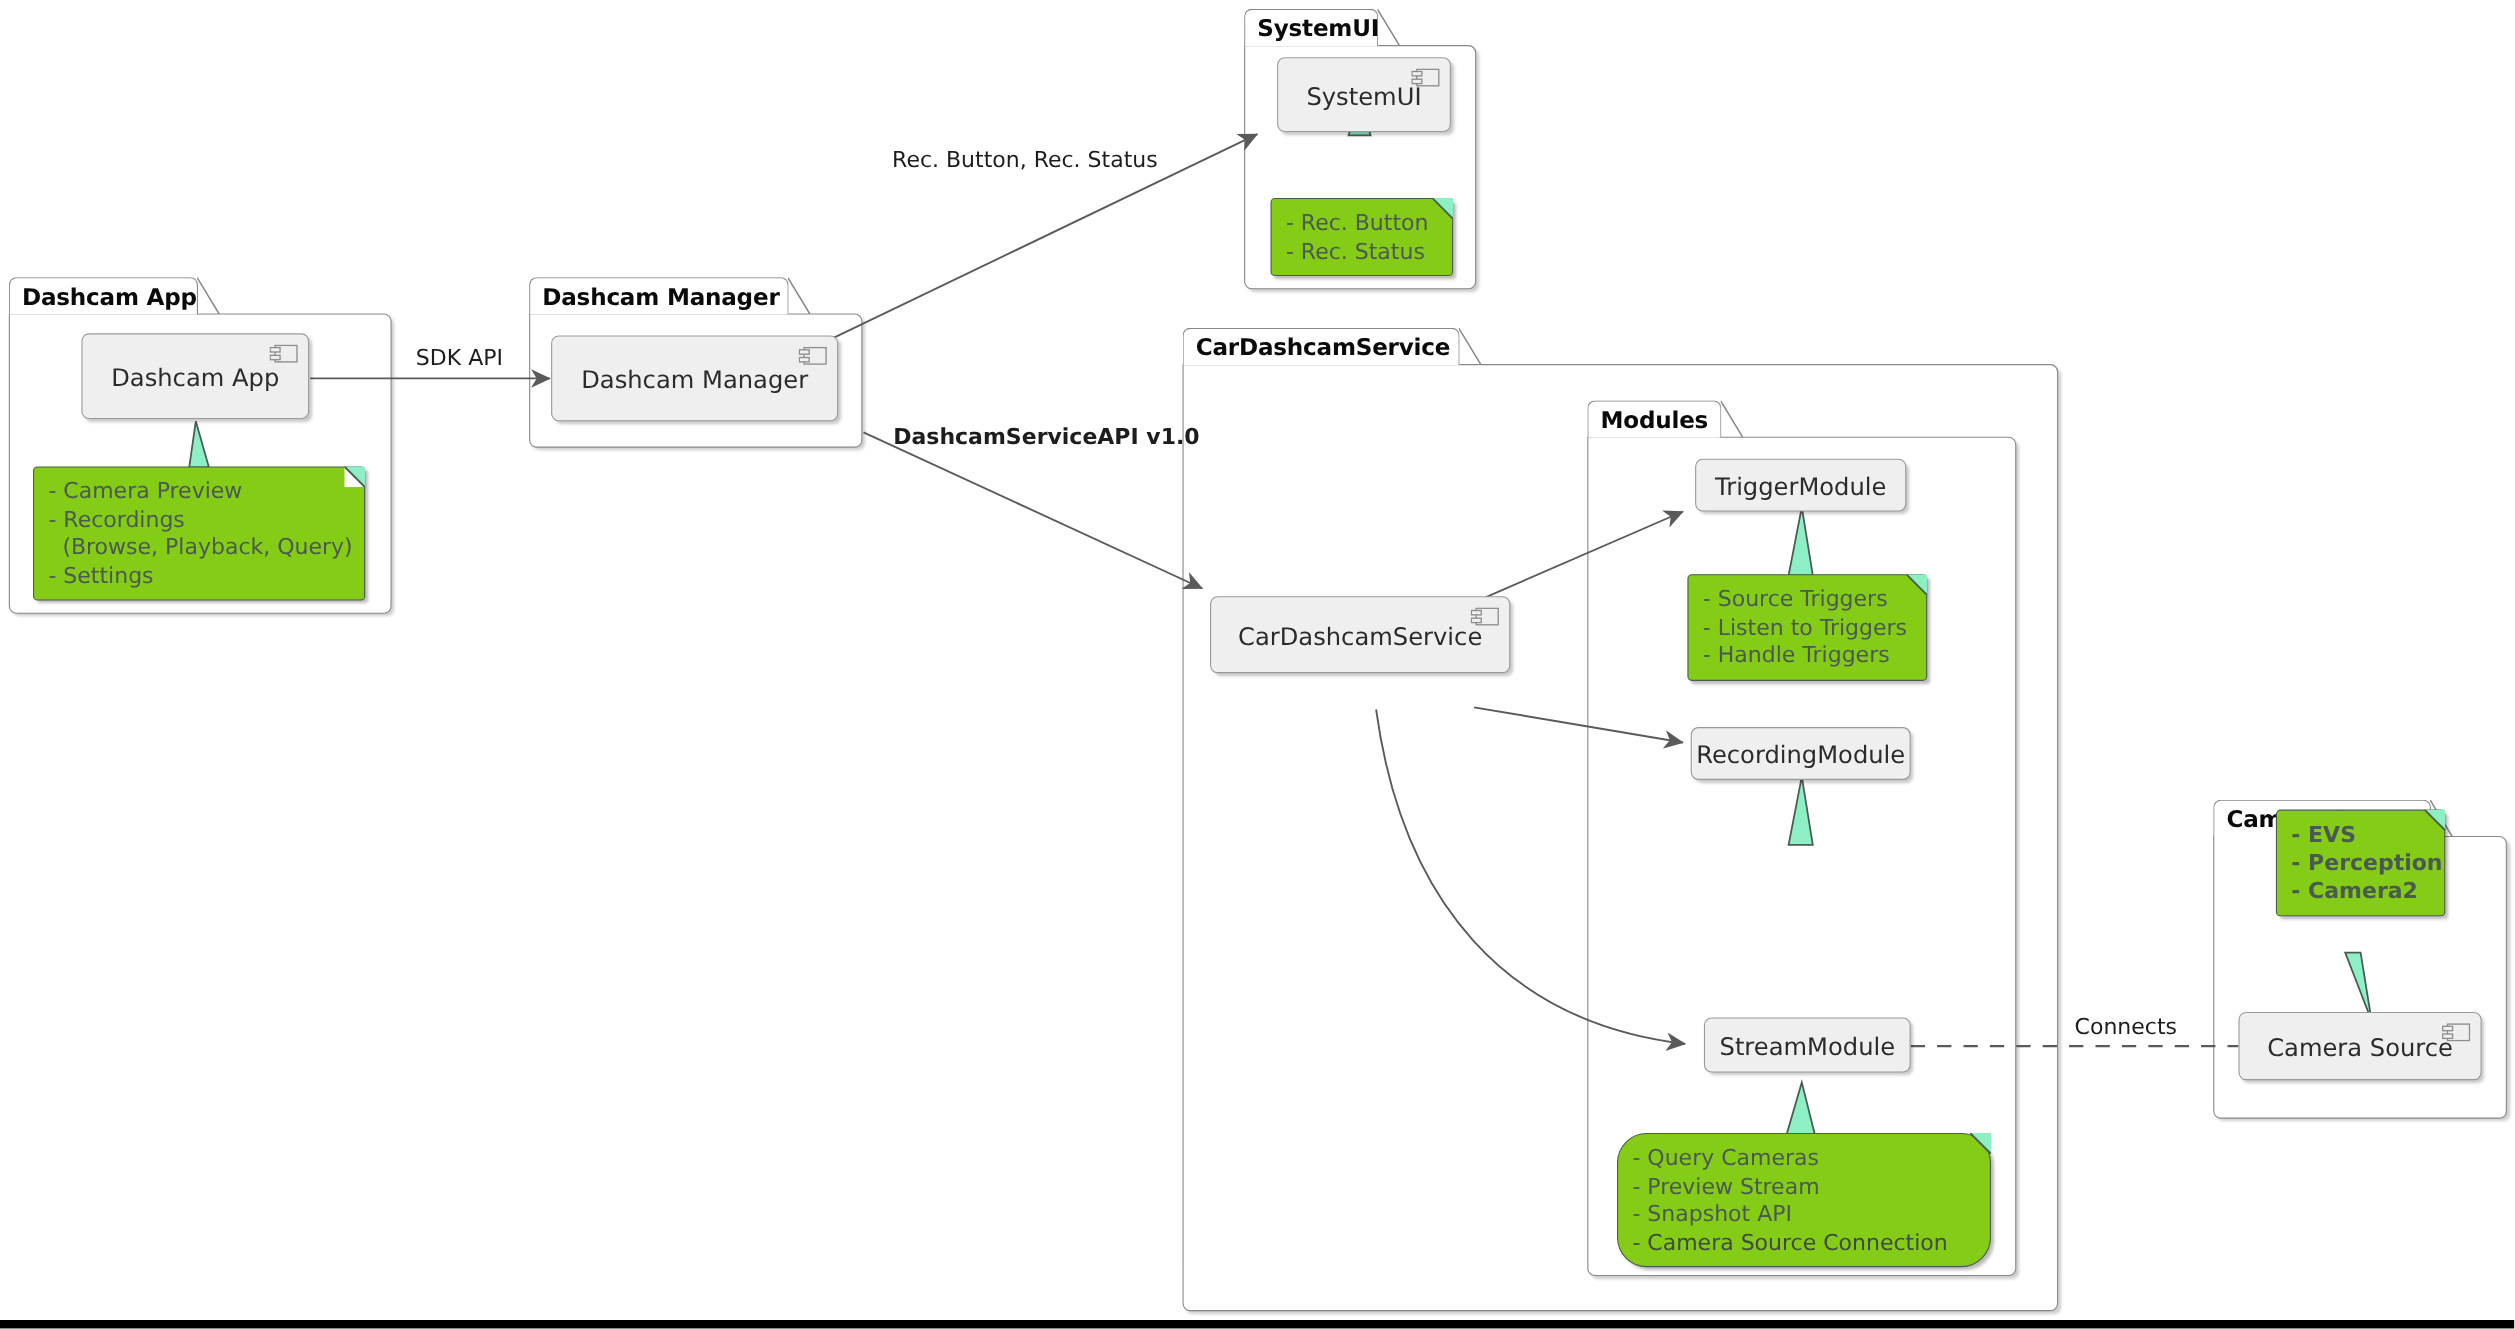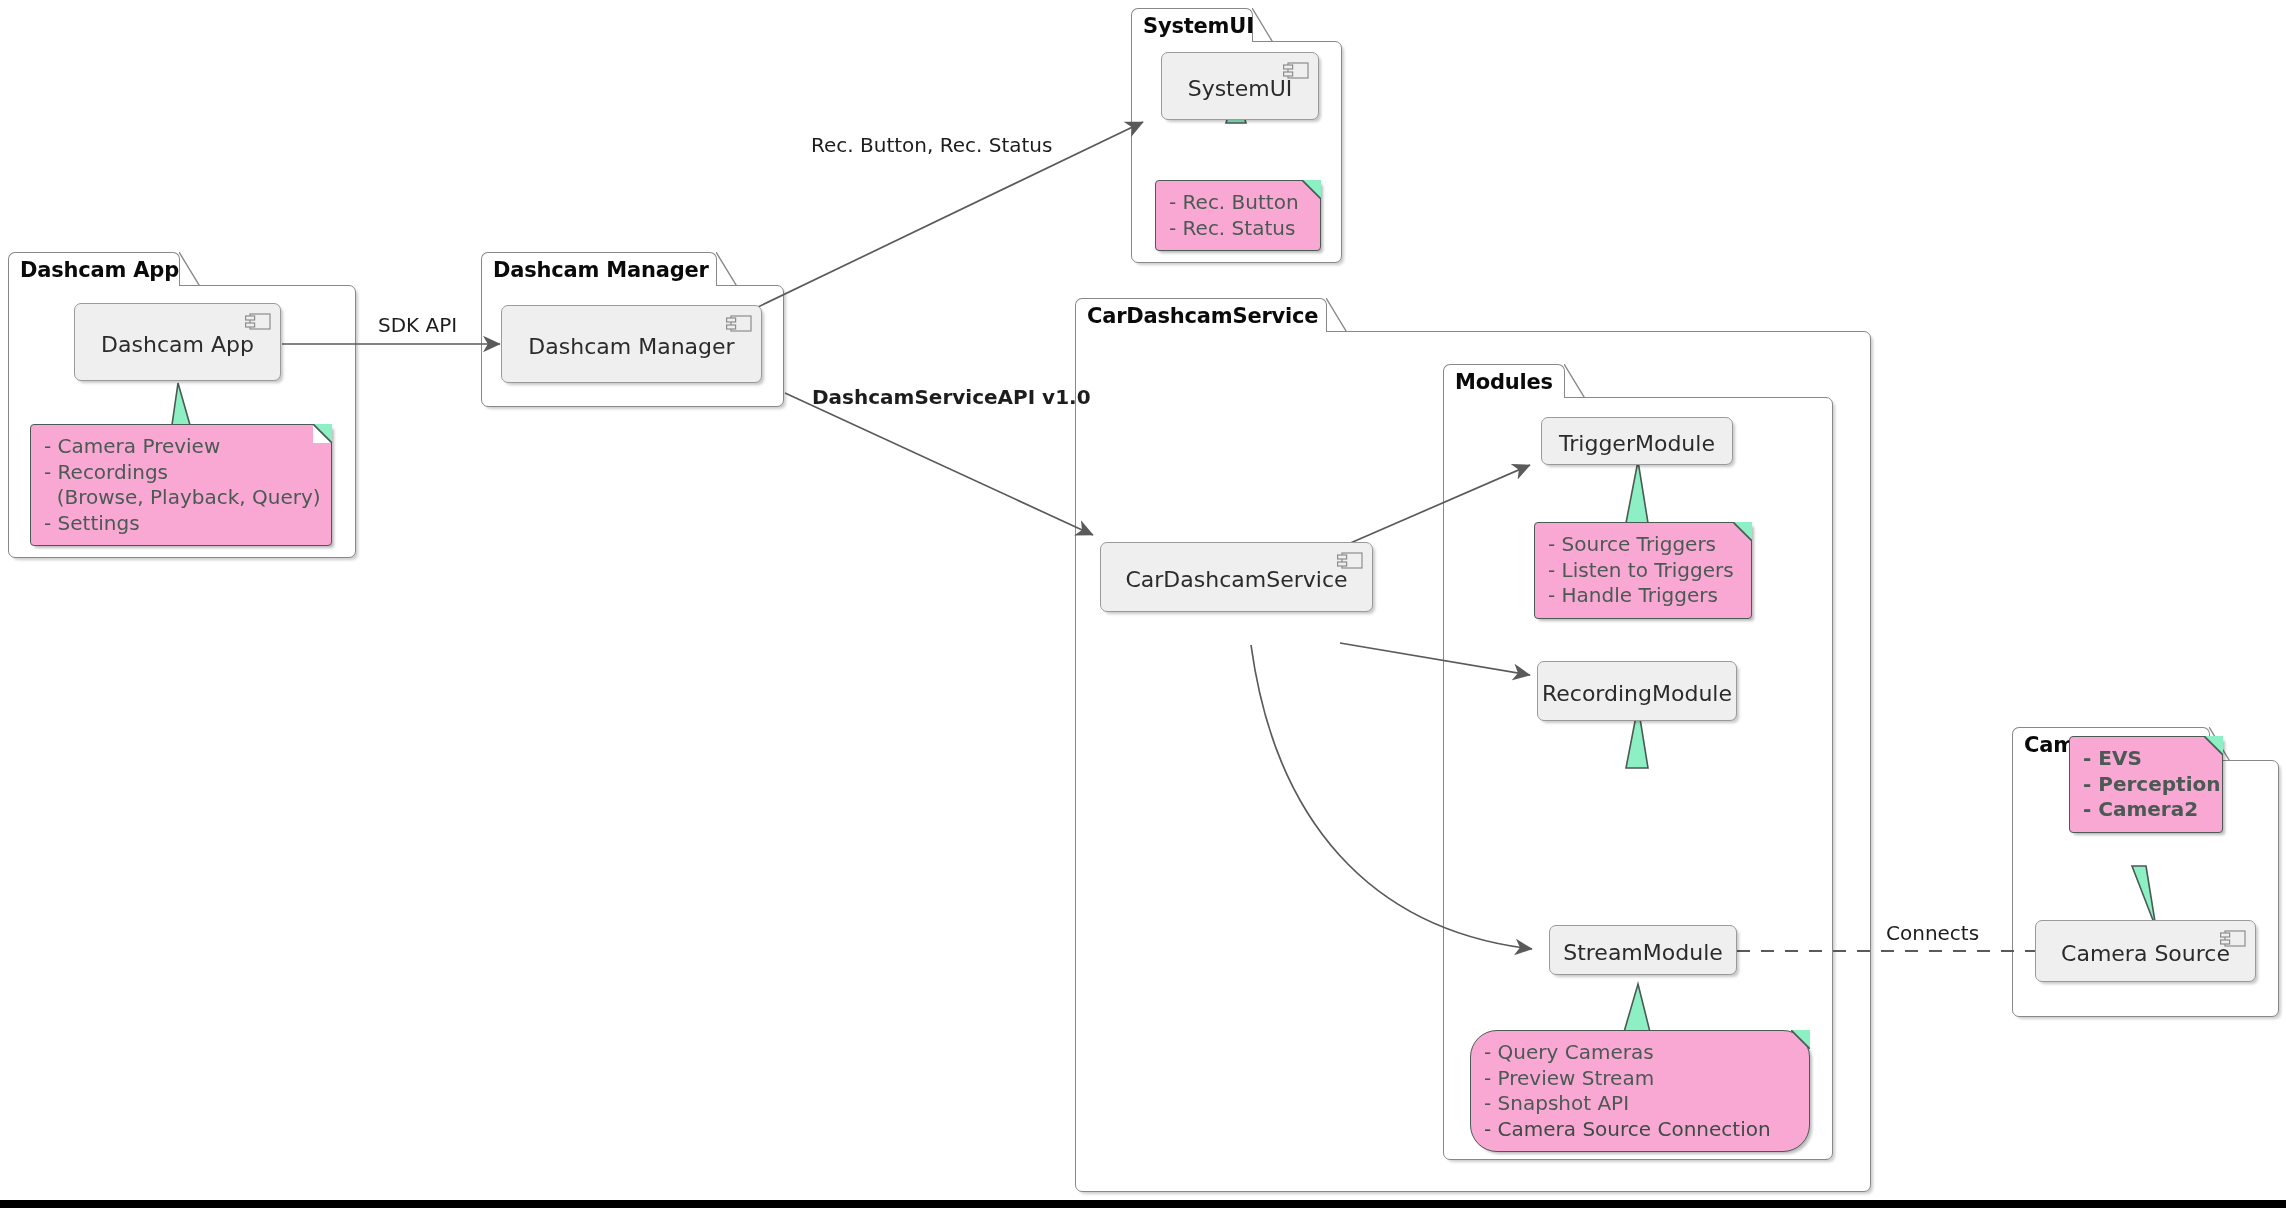--- a/index.html
+++ b/index.html
@@ -97,21 +97,21 @@
     right: 9px;
     top: 9px;
     width: 26px;
     height: 17px;
   }
 
   
   .note {
     position: absolute;
     box-sizing: border-box;
-    background: #f9a8d4;
+    background: #84cc16;
     border: 1.7px solid #4b5a52;
     border-radius: 4px;
     box-shadow: 3px 3px 3px -1px rgba(0,0,0,0.27);
     padding: 9px 14px 9px 13px;
     z-index: 12;
   }
   .note-fold {
     position: absolute;
     right: -1px;
     top: -1px;
@@ -345,21 +345,21 @@
       <svg width="19" height="19" viewBox="0 0 19 19">
         <path d="M 19 0 L 19 19 L 0 0 Z" fill="#8df0c4" stroke="none"></path>
         <path d="M 0 0 L 19 19" stroke="#4b5a52" stroke-width="1.7" fill="none"></path>
       </svg>
     </span>
     <div class="note-line">- Source Triggers</div>
     <div class="note-line">- Listen to Triggers</div>
     <div class="note-line">- Handle Triggers</div>
   </div>
 
-  <div class="cmp" style="left:1537px; top:661px; width:200px; height:60px;">
+  <div class="cmp" style="left:1537px; top:661px; width:200px; height:48px;">
     <span class="cmp-label">RecordingModule</span>
   </div>
 
   <div class="cmp" style="left:1549px; top:925px; width:188px; height:50px;">
     <span class="cmp-label">StreamModule</span>
   </div>
   <div class="note" style="left:1470px; top:1030px; width:340px;border-radius:27px;">
     <span class="note-fold">
       <svg width="19" height="19" viewBox="0 0 19 19">
         <path d="M 19 0 L 19 19 L 0 0 Z" fill="#8df0c4" stroke="none"></path>

